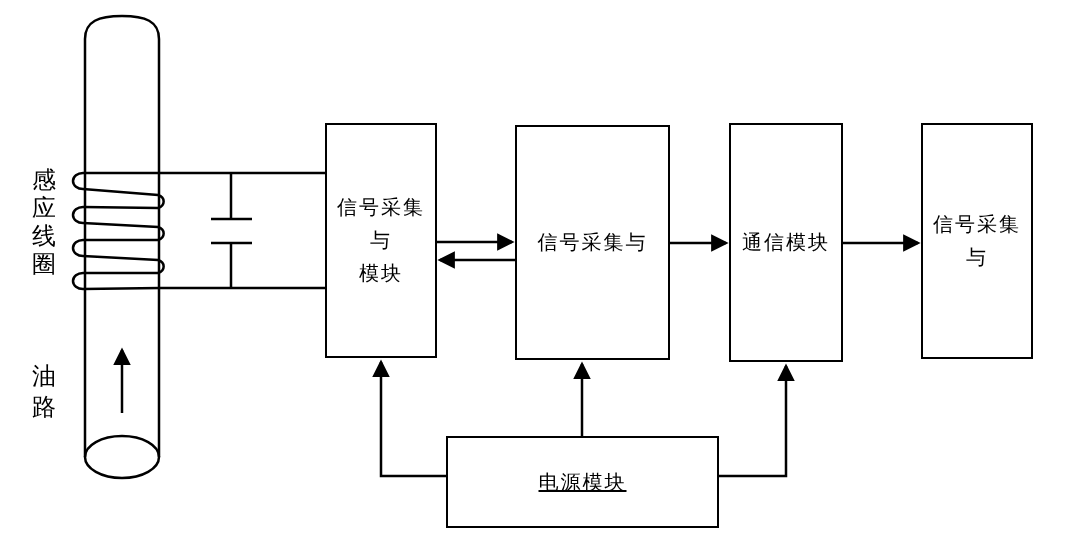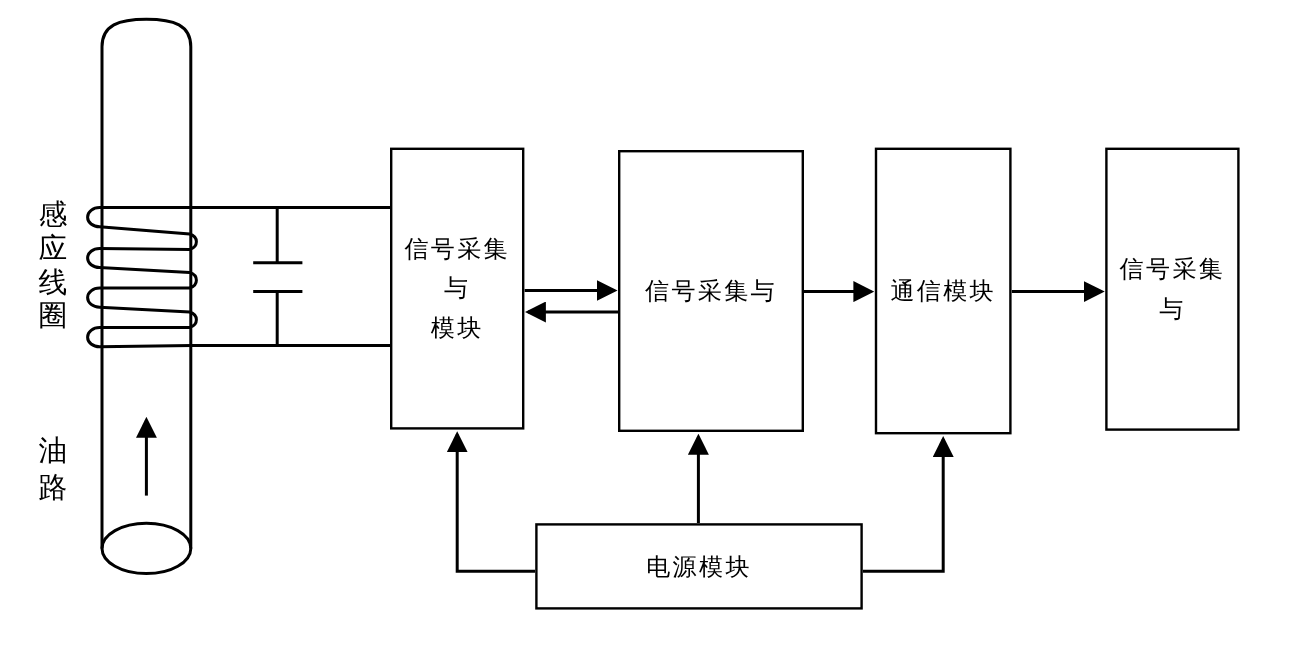--- a/index.html
+++ b/index.html
@@ -33,21 +33,21 @@
     text-align: center;
     font-size: 20px;
     letter-spacing: 2px;
     line-height: 33px;
   }
   .box span { display: block; }
   .box-detect   { left: 325px; top: 123px; width: 112px; height: 235px; }
   .box-acquire  { left: 515px; top: 125px; width: 155px; height: 235px; }
   .box-comm     { left: 729px; top: 123px; width: 114px; height: 239px; text-align: center; }
   .box-software { left: 921px; top: 123px; width: 112px; height: 236px; }
-  .box-power    { left: 446px; top: 436px; width: 273px; height: 72px; }
+  .box-power    { left: 446px; top: 436px; width: 273px; height: 92px; text-decoration: underline; }
   .vlabel {
     position: absolute;
     width: 26px;
     font-size: 24px;
     text-align: right;
     word-break: break-all;
     white-space: normal;
     font-family: Liberation Serif, serif;
   }
   .vlabel-coil { left: 30px; top: 166px; line-height: 28px; }

